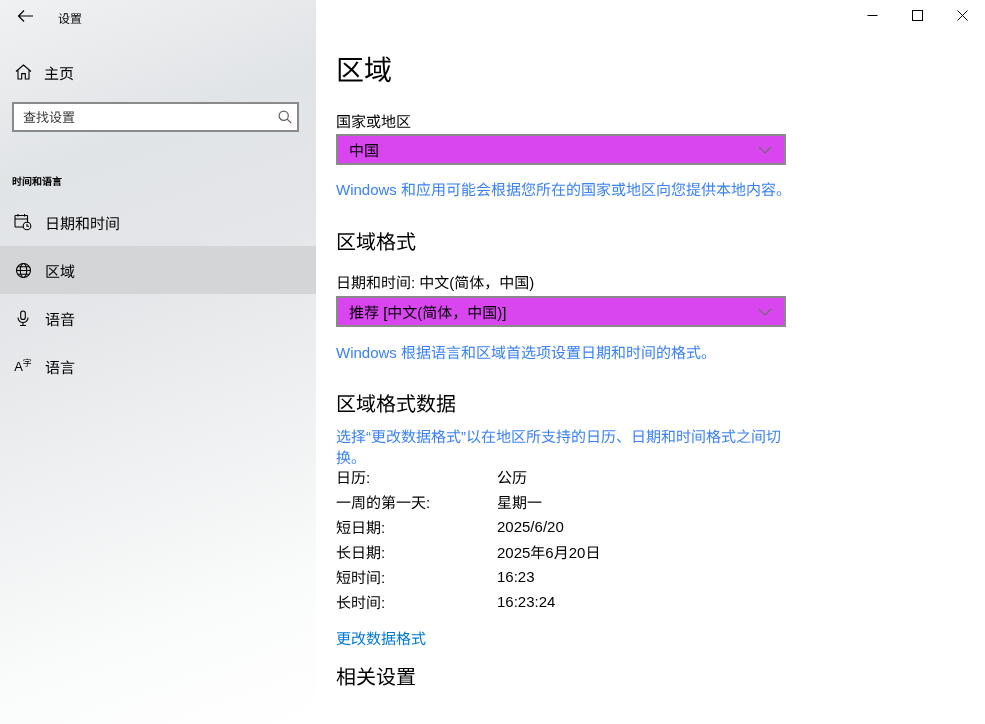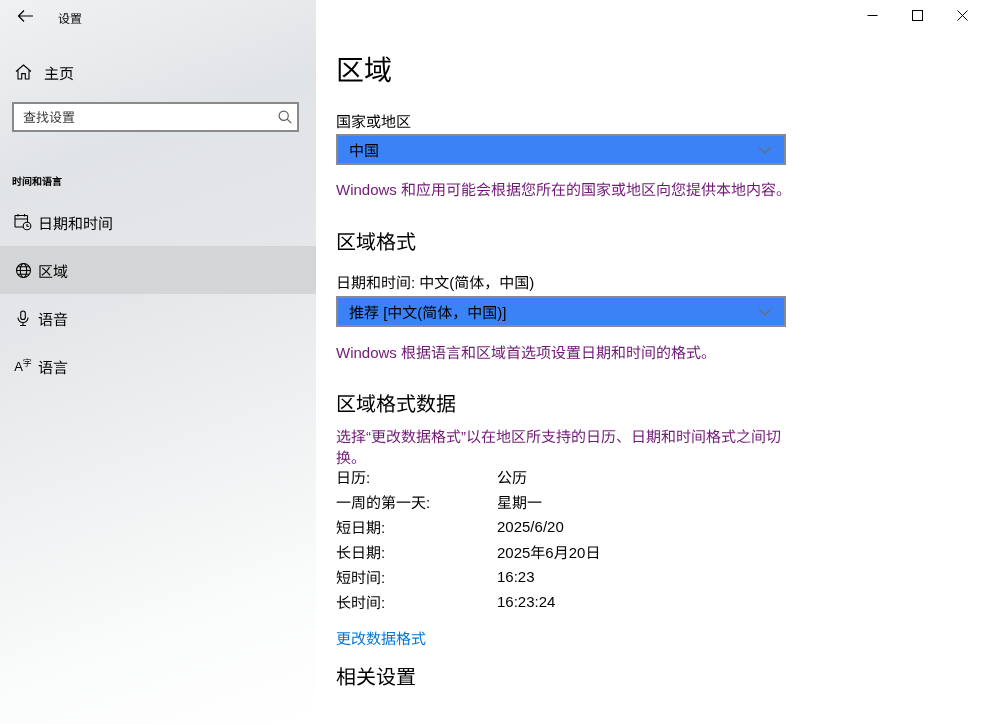--- a/index.html
+++ b/index.html
@@ -35,37 +35,37 @@
   .search-box input::placeholder { color:#3b3b3b; opacity:1; }
   .search-glyph { width:24px; display:flex; justify-content:center; cursor:pointer; }
   .cat-header { position:absolute; left:12px; top:173px; font-size:10px; font-weight:bold; }
   .nav { position:absolute; left:0; top:198px; width:316px; }
   .nav-item {
     height:48px; display:flex; align-items:center; cursor:pointer; font-size:15px;
   }
   .nav-item.selected { background:#d4d5d6; }
   .nav-icon { width:18px; height:18px; margin-left:14px; flex:none;
     display:flex; align-items:center; justify-content:center; }
-  .nav-item .lbl { margin-left:6px; }
+  .nav-item .lbl { margin-left:13px; }
   .lang-glyph { font-size:13px; line-height:1; white-space:nowrap; }
   .lang-glyph sup { font-size:9px; }
   
   .main { position:absolute; left:316px; top:0; width:669px; height:724px; background:#fff; }
   .win-controls { position:absolute; right:0; top:0; display:flex; }
   .win-btn { width:45px; height:30px; display:flex; align-items:center; justify-content:center; cursor:pointer; }
   .page-title { position:absolute; left:20px; top:48px; font-size:28px; font-weight:normal; }
   .field-label { position:absolute; left:20px; font-size:15px; }
   .combo {
     position:absolute; left:20px; width:450px; height:31px;
-    background:#3b82f6; border:2px solid #8a8a8a;
+    background:#d946ef; border:2px solid #8a8a8a;
     display:flex; align-items:center; cursor:default; font-size:15px;
   }
   .combo .val { padding-left:11px; flex:1; }
   .combo .chev { padding-right:12px; display:flex; align-items:center; }
-  .desc { position:absolute; left:20px; font-size:15px; color:#701a75; width:470px; }
+  .desc { position:absolute; left:20px; font-size:15px; color:#3b82f6; width:470px; }
   .sec-head { position:absolute; left:20px; font-size:20px; font-weight:normal; }
   .data-rows { position:absolute; left:20px; top:464px; font-size:15px; }
   .data-row { height:25px; display:flex; align-items:center;gap:42px; }
   .data-row .k { width:119px; flex:none; }
   .link { position:absolute; left:20px; font-size:15px; color:#0078d7; cursor:pointer; text-decoration:none; }
   svg { display:block; }
 </style>
 </head>
 <body>
 

